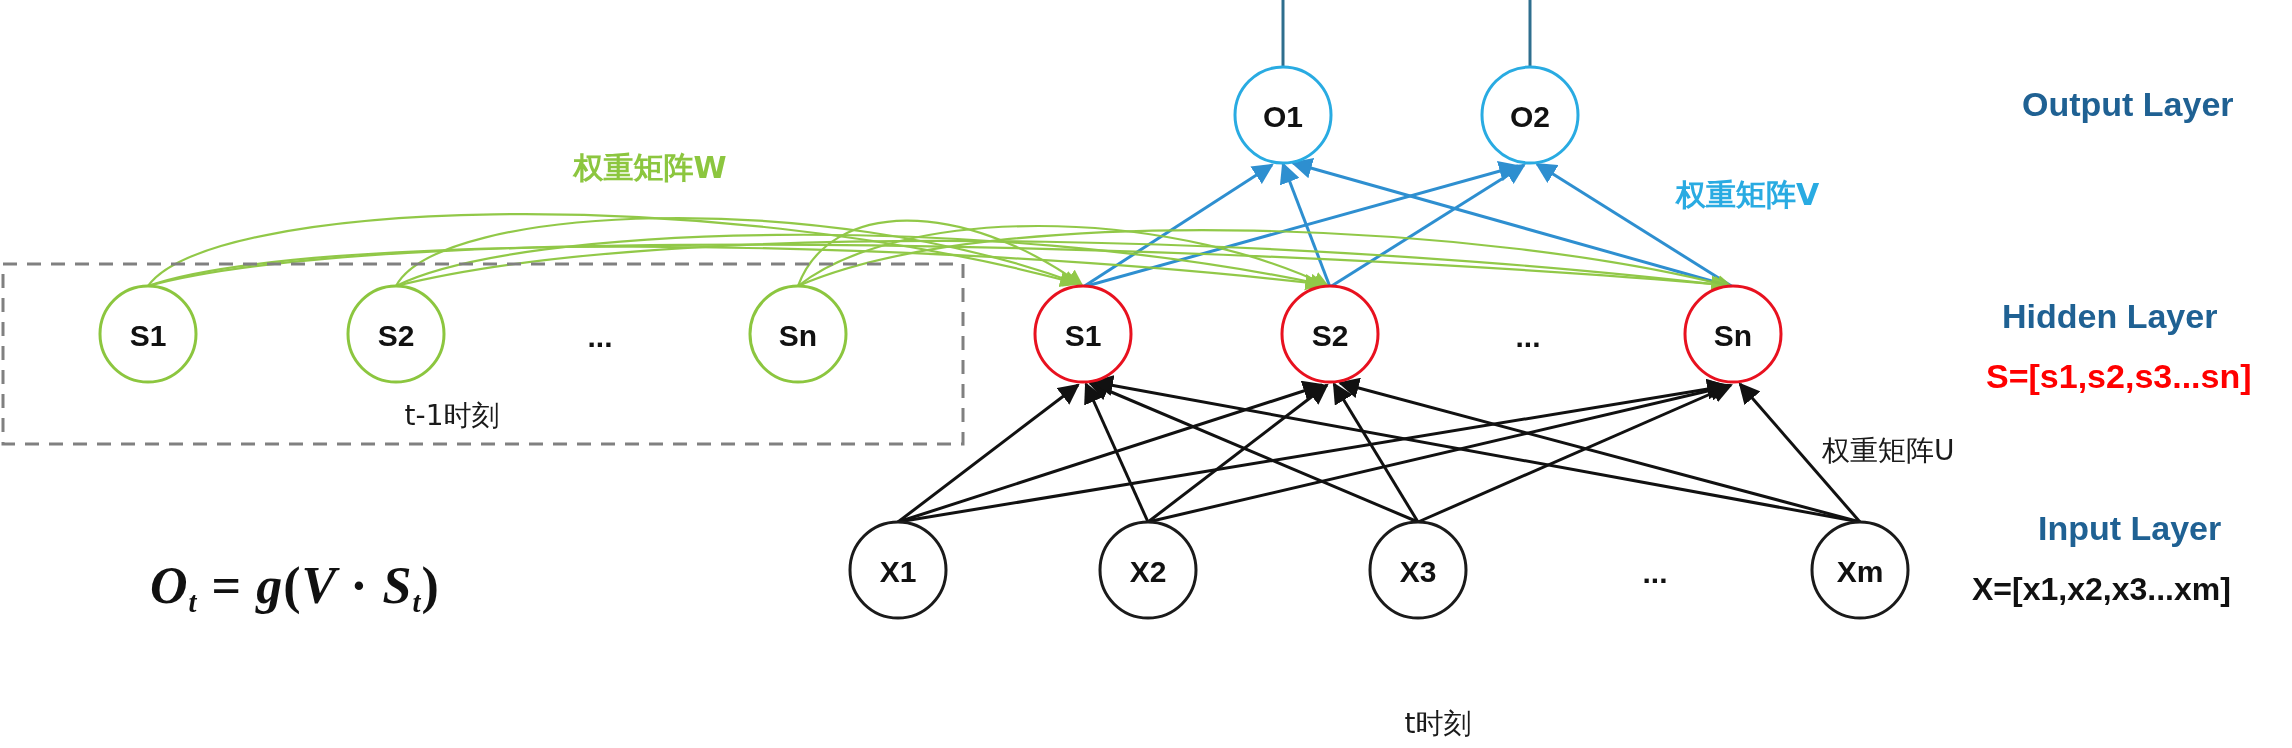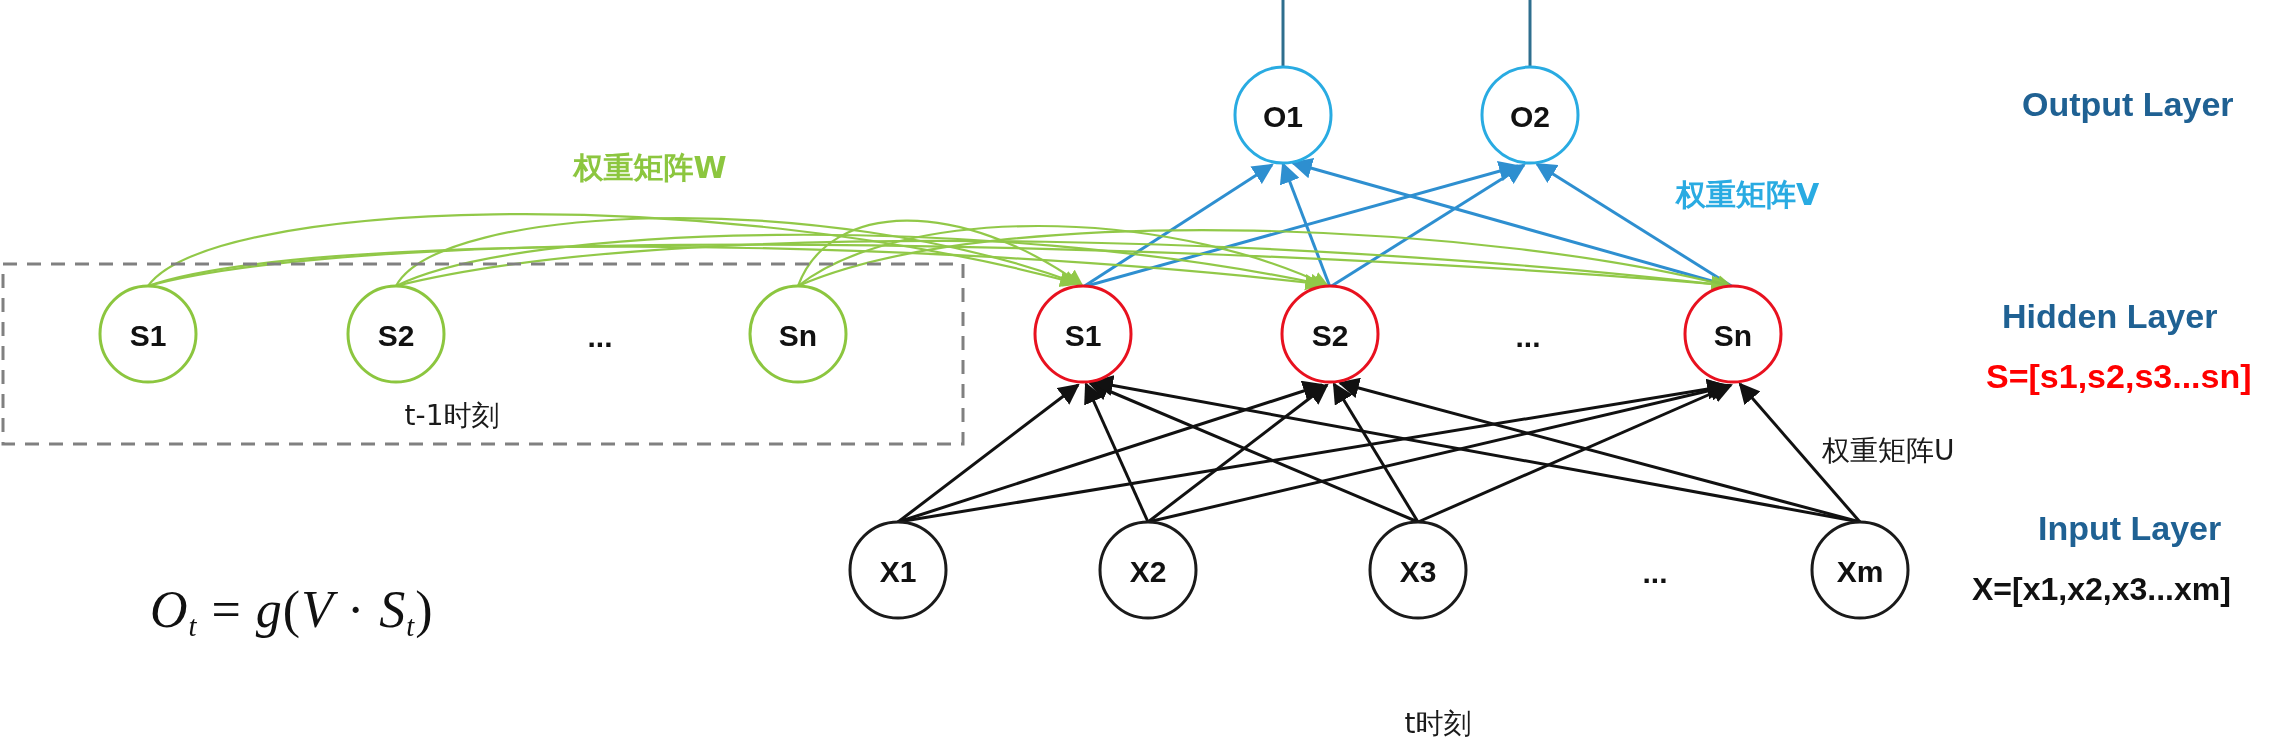--- a/index.html
+++ b/index.html
@@ -167,21 +167,21 @@
 
     <text class="side-title" x="2022" y="116">Output Layer</text>
 
     <text class="side-title" x="2002" y="328">Hidden Layer</text>
     <text class="side-red" x="1986" y="388">S=[s1,s2,s3...sn]</text>
 
     <text class="side-title" x="2038" y="540">Input Layer</text>
     <text class="side-black" x="1972" y="600">X=[x1,x2,x3...xm]</text>
   </svg>
 
-  <div class="formula" style="left:150px; top:580px;">
+  <div class="formula" style="left:150px; top:556px;font-weight:bold;">
     <div class="frow f1">
       <span class="upr">O</span><sub>t</sub>
       <span style="font-style:normal">=</span>
       <span class="upr">g</span><span style="font-style:normal">(</span><span class="upr">V</span>
       <span style="font-style:normal">·</span>
       <span class="upr">S</span><sub>t</sub><span style="font-style:normal">)</span>
     </div>
   </div>
 
 </div>

